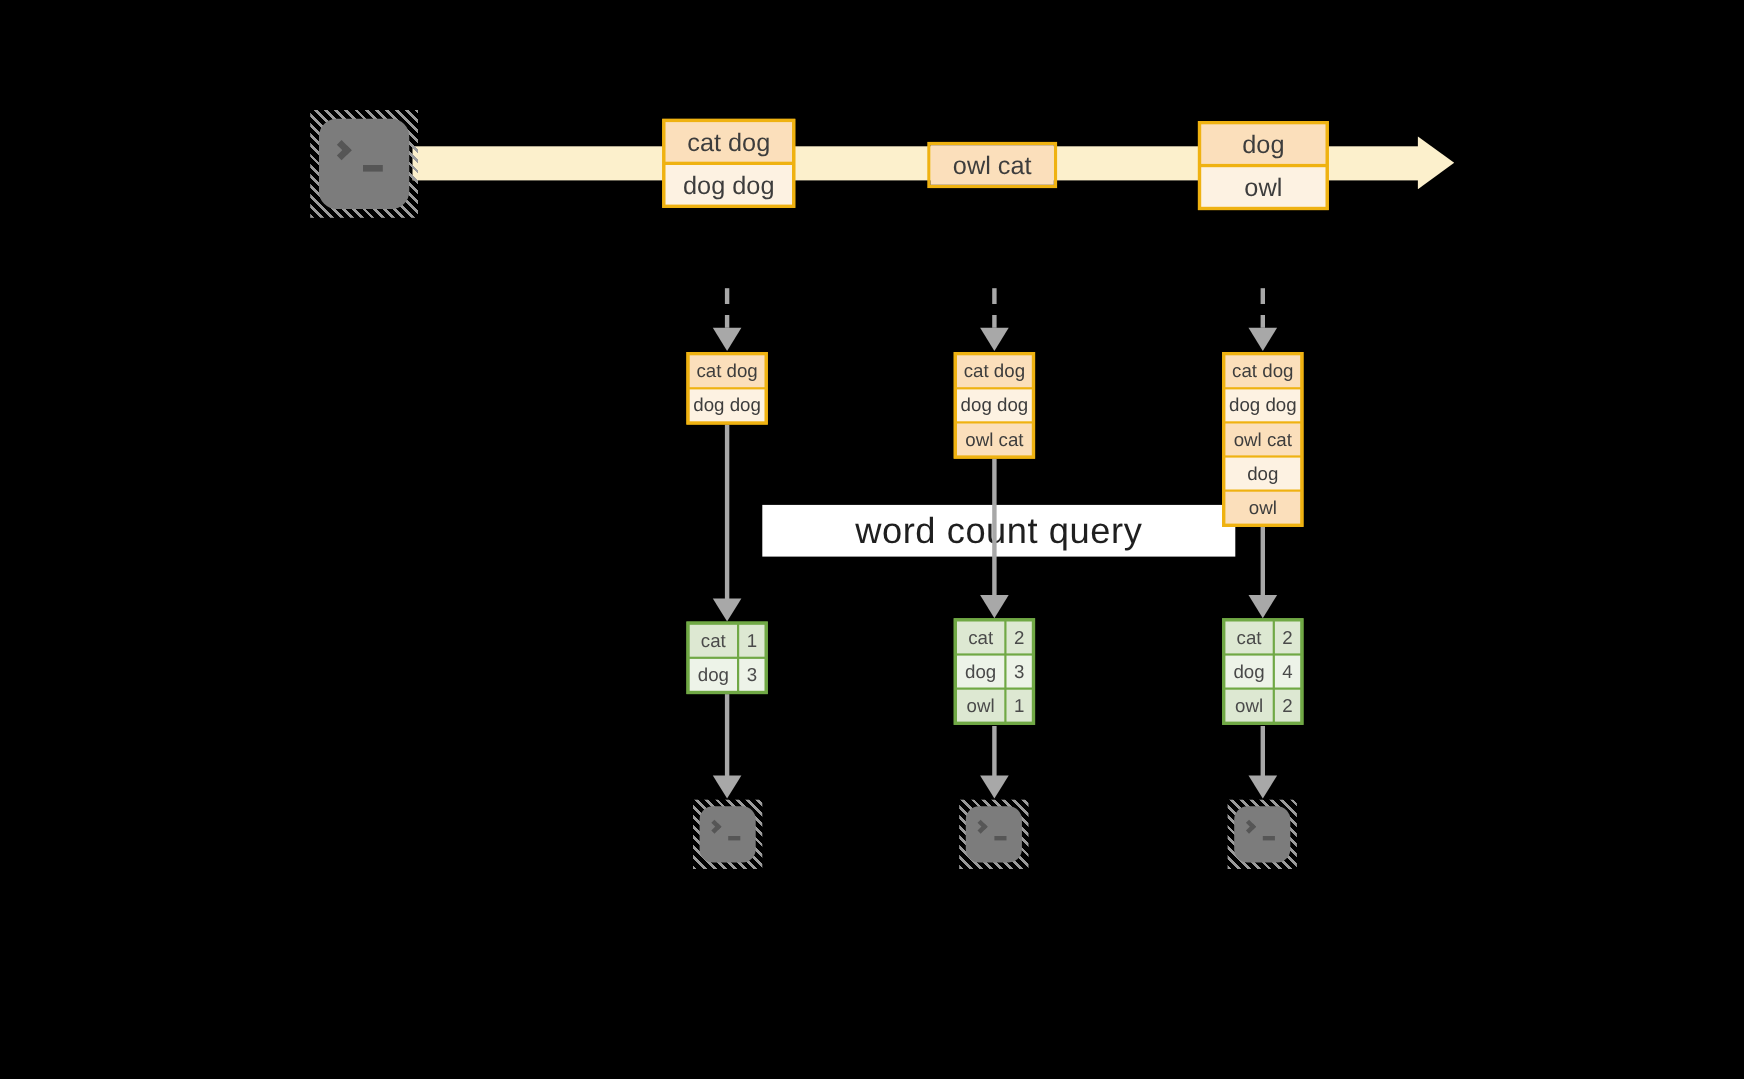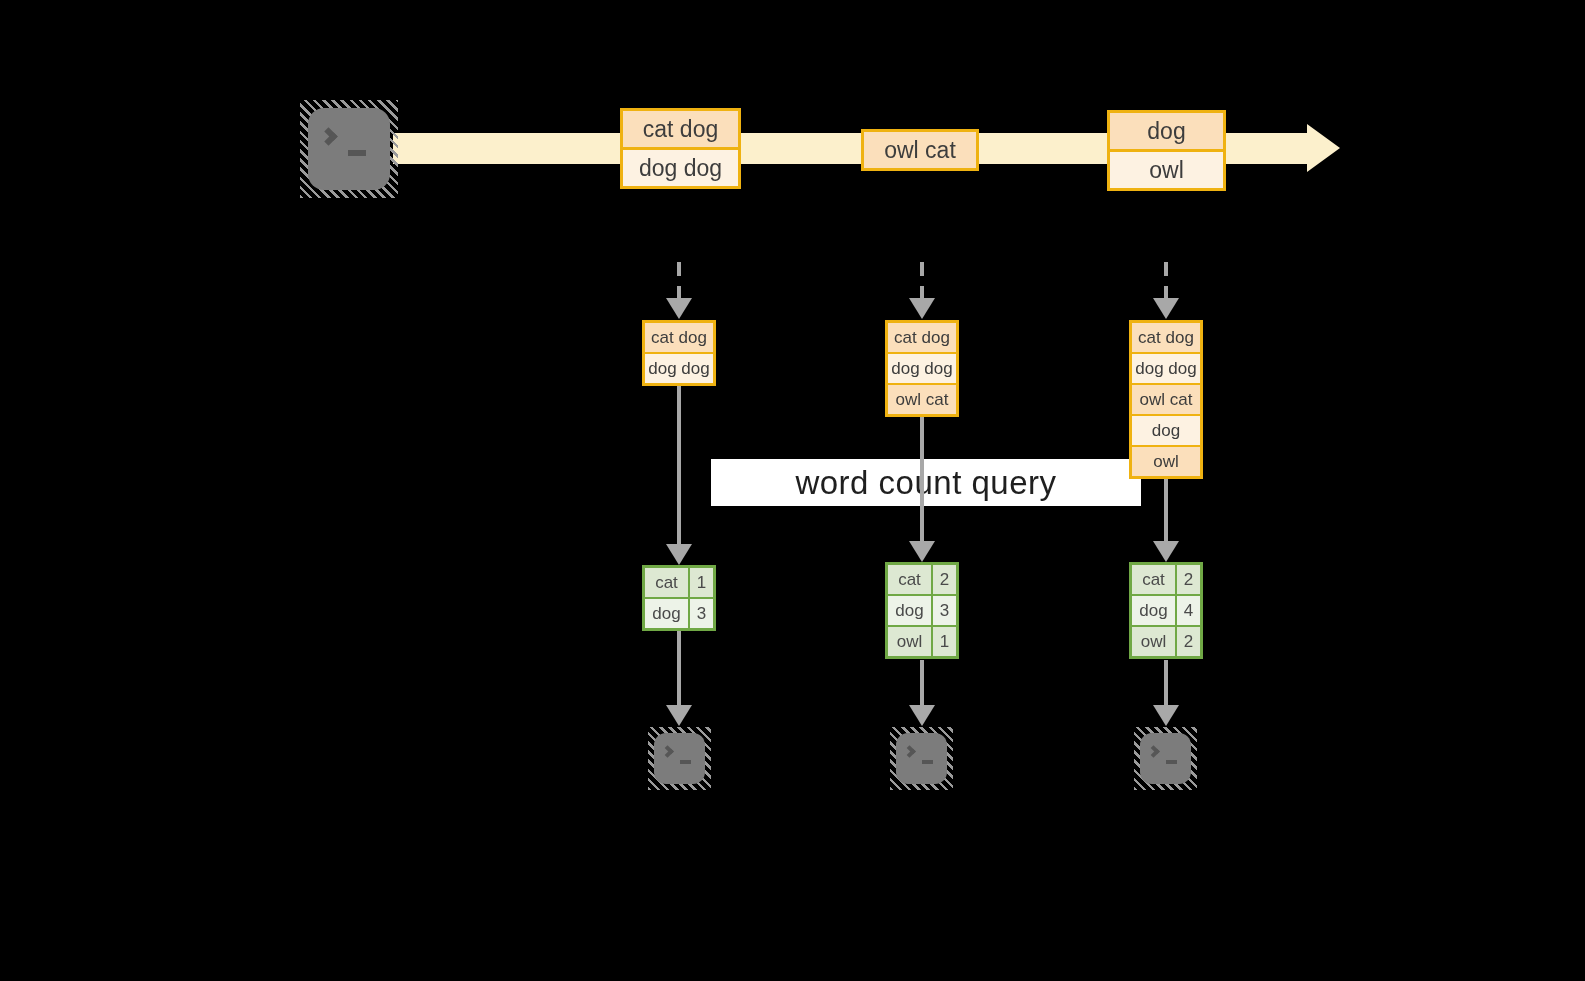--- a/index.html
+++ b/index.html
@@ -4,21 +4,20 @@
 <style>
   * { box-sizing: border-box; margin: 0; padding: 0; }
   html,body { background:#000; }
   .canvas {
     position: relative;
     width: 1346px;
     height: 981px;
     background: #000;
     font-family: "Liberation Sans", sans-serif;
     overflow: hidden;
-    margin-left: 18px;
   }
   
   .term {
     position: absolute;
     background: repeating-linear-gradient(45deg, #9b9b9b 0 2.5px, transparent 2.5px 6.5px);
     z-index: 4;
   }
   .term-inner { position: absolute; inset: 8px; background: #7c7c7c; border-radius: 16px; }
   .term.small .term-inner { inset: 6px; border-radius: 12px; }
   .chev { position: absolute; width: 13px; height: 13px;

